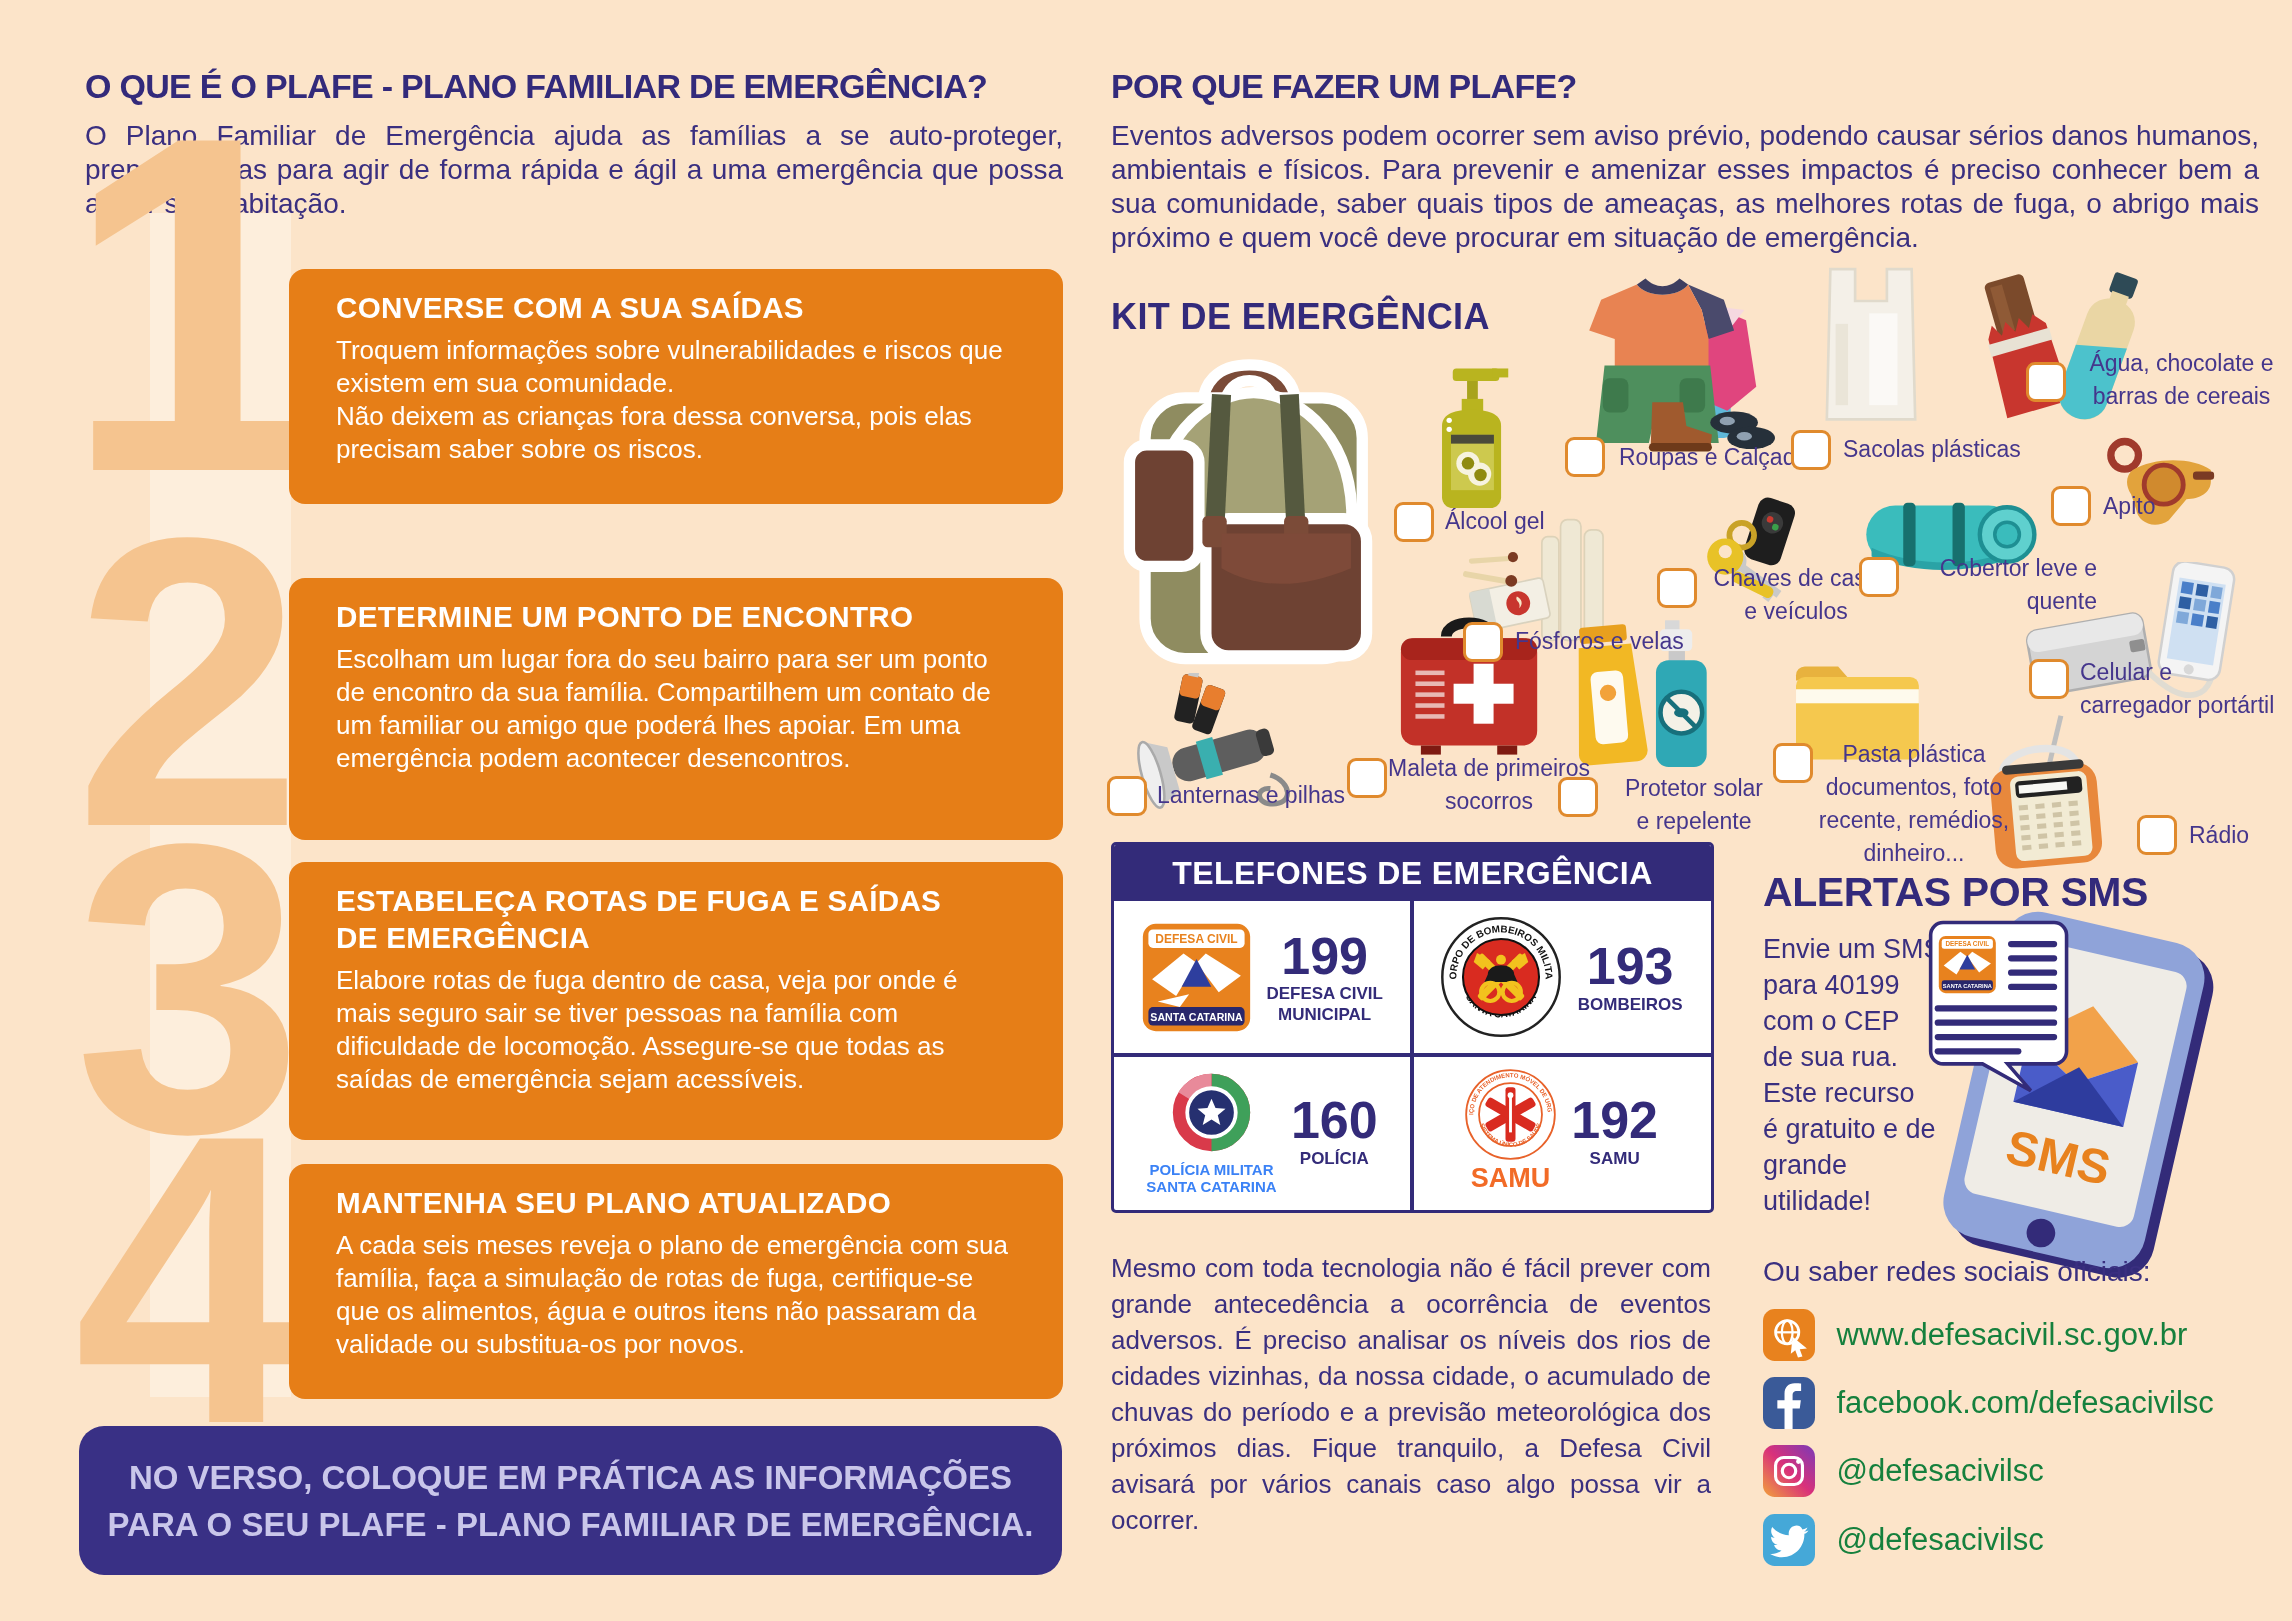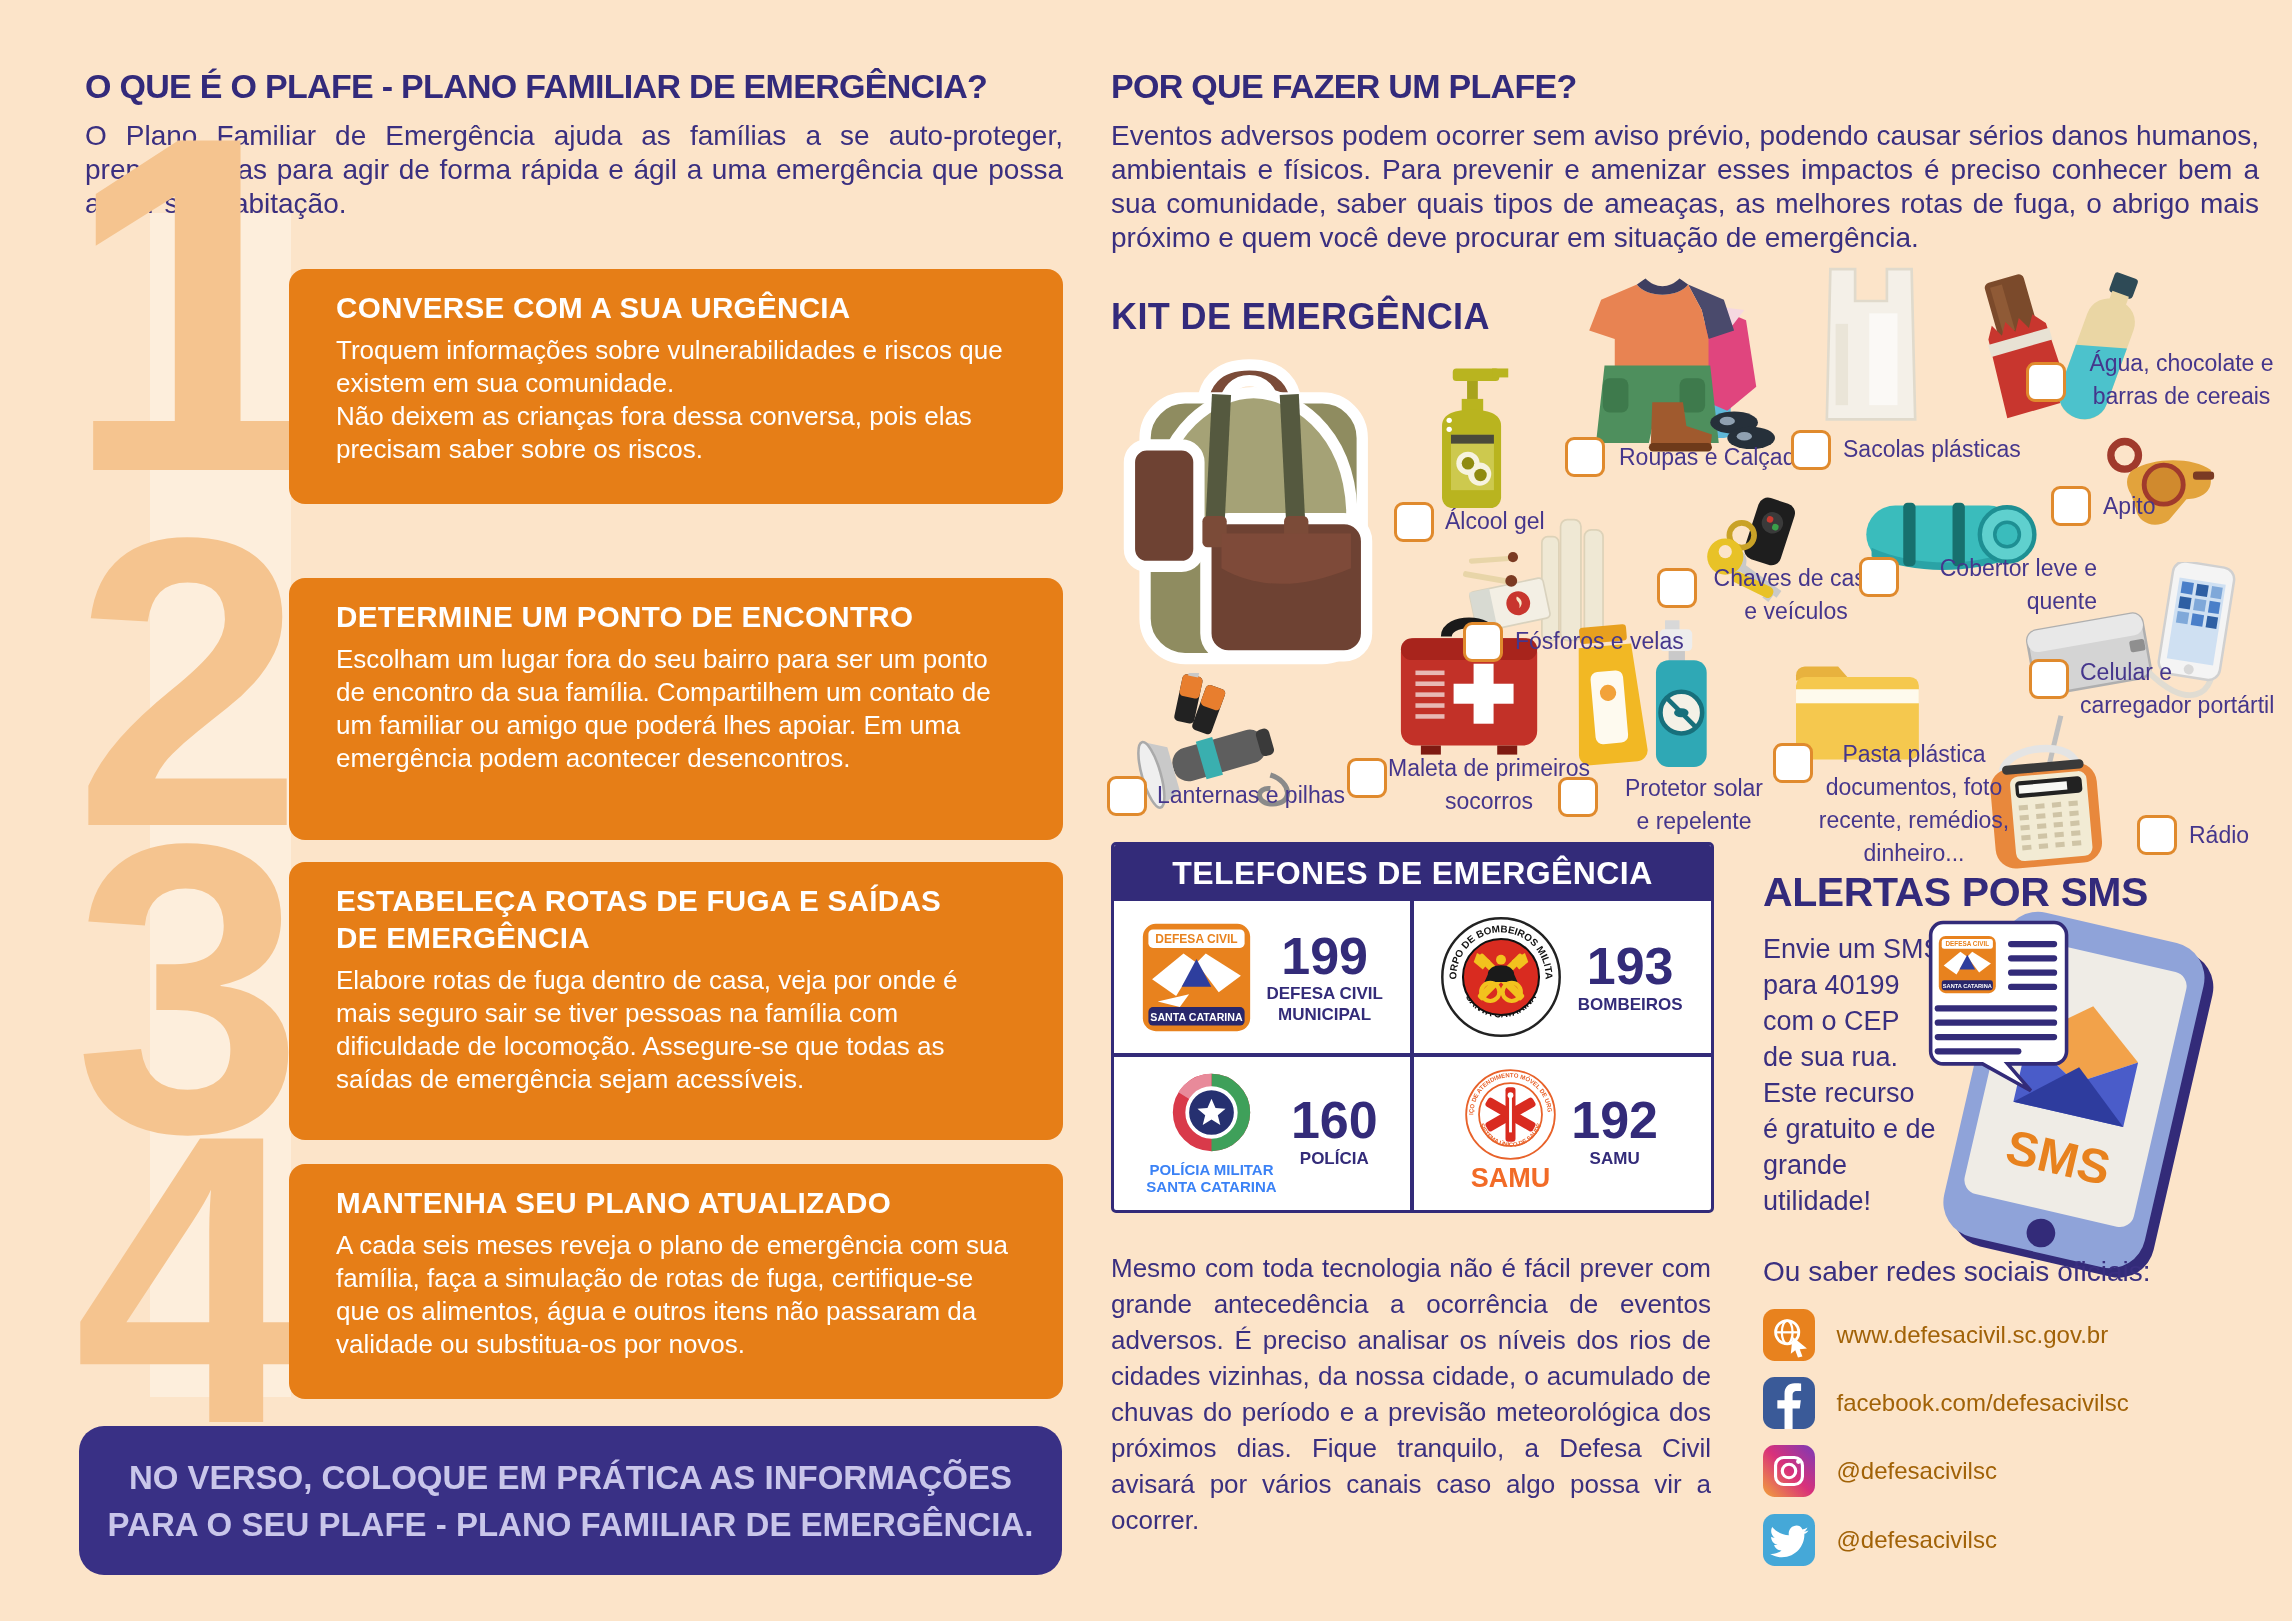--- a/index.html
+++ b/index.html
@@ -23,41 +23,41 @@
   .pp-vdiv{position:absolute;left:296px;top:56px;width:3.6px;bottom:0;background:#332B79;}
   .pp-hdiv{position:absolute;top:208px;left:0;right:0;height:3.6px;background:#332B79;}
   .pp-cell{position:absolute;display:flex;align-items:center;justify-content:center;gap:14.3px;}
   .pnum{font-weight:bold;color:#332B79;font-size:52px;line-height:54px;text-align:center;}
   .plabel{font-weight:bold;color:#332B79;font-size:17px;line-height:20.6px;text-align:center;white-space:pre-line;margin-top:1.8px;}
   .pm-caption{font-weight:bold;color:#3b82f6;font-size:15px;line-height:17px;text-align:center;white-space:pre-line;margin-top:3.6px;}
   .samu-caption{font-weight:bold;color:#F26B27;font-size:27px;text-align:center;margin-top:1.8px;}
   .sms-title{font-weight:bold;color:#332A7B;font-size:41px;letter-spacing:-0.4px;}
   .sms-body{color:#3A2F80;font-size:27px;line-height:36px;white-space:pre-line;}
   .social-row{position:absolute;display:flex;align-items:center;}
-  .social-text{margin-left:21.5px;color:#a16207;font-size:24px;}
+  .social-text{margin-left:21.5px;color:#15803d;font-size:31px;}
   .social-head{color:#3A2F80;font-size:28px;}
   svg{display:block;}
 </style>
 </head>
 <body>
 
 <div class="page">
 
   <div class="abs h1" style="left:85px;top:67px;width:981px;">O QUE É O PLAFE - PLANO FAMILIAR DE EMERGÊNCIA?</div>
   <div class="abs para" style="left:85px;top:119px;width:978px;">O Plano Familiar de Emergência ajuda as famílias a se auto-proteger, preparando-as para agir de forma rápida e ágil a uma emergência que possa afetar sua habitação.</div>
 
   <div class="abs numstrip" style="left:150px;top:213px;width:141px;height:1184px;"></div>
 
   <div class="abs bignum" style="left:63px;top:65px;width:233px;font-size:479px;">1</div>
   <div class="abs bignum" style="left:63px;top:476px;width:233px;font-size:412px;">2</div>
   <div class="abs bignum" style="left:63px;top:782px;width:233px;font-size:412px;">3</div>
   <div class="abs bignum" style="left:63px;top:1073px;width:233px;font-size:412px;">4</div>
 
   <div class="abs step-box" style="left:289px;top:269px;width:774px;height:235px;">
-    <div class="step-title">CONVERSE COM A SUA URGÊNCIA</div>
+    <div class="step-title">CONVERSE COM A SUA SAÍDAS</div>
     <div class="step-body">Troquem informações sobre vulnerabilidades e riscos que existem em sua comunidade.
 Não deixem as crianças fora dessa conversa, pois elas precisam saber sobre os riscos.</div>
   </div>
   <div class="abs step-box" style="left:289px;top:578px;width:774px;height:262px;">
     <div class="step-title">DETERMINE UM PONTO DE ENCONTRO</div>
     <div class="step-body">Escolham um lugar fora do seu bairro para ser um ponto de encontro da sua família. Compartilhem um contato de um familiar ou amigo que poderá lhes apoiar. Em uma emergência podem acontecer desencontros.</div>
   </div>
   <div class="abs step-box" style="left:289px;top:862px;width:774px;height:278px;">
     <div class="step-title" style="width:627px;">ESTABELEÇA ROTAS DE FUGA E SAÍDAS DE EMERGÊNCIA</div>
     <div class="step-body">Elabore rotas de fuga dentro de casa, veja por onde é mais seguro sair se tiver pessoas na família com dificuldade de locomoção. Assegure-se que todas as saídas de emergência sejam acessíveis.</div>

